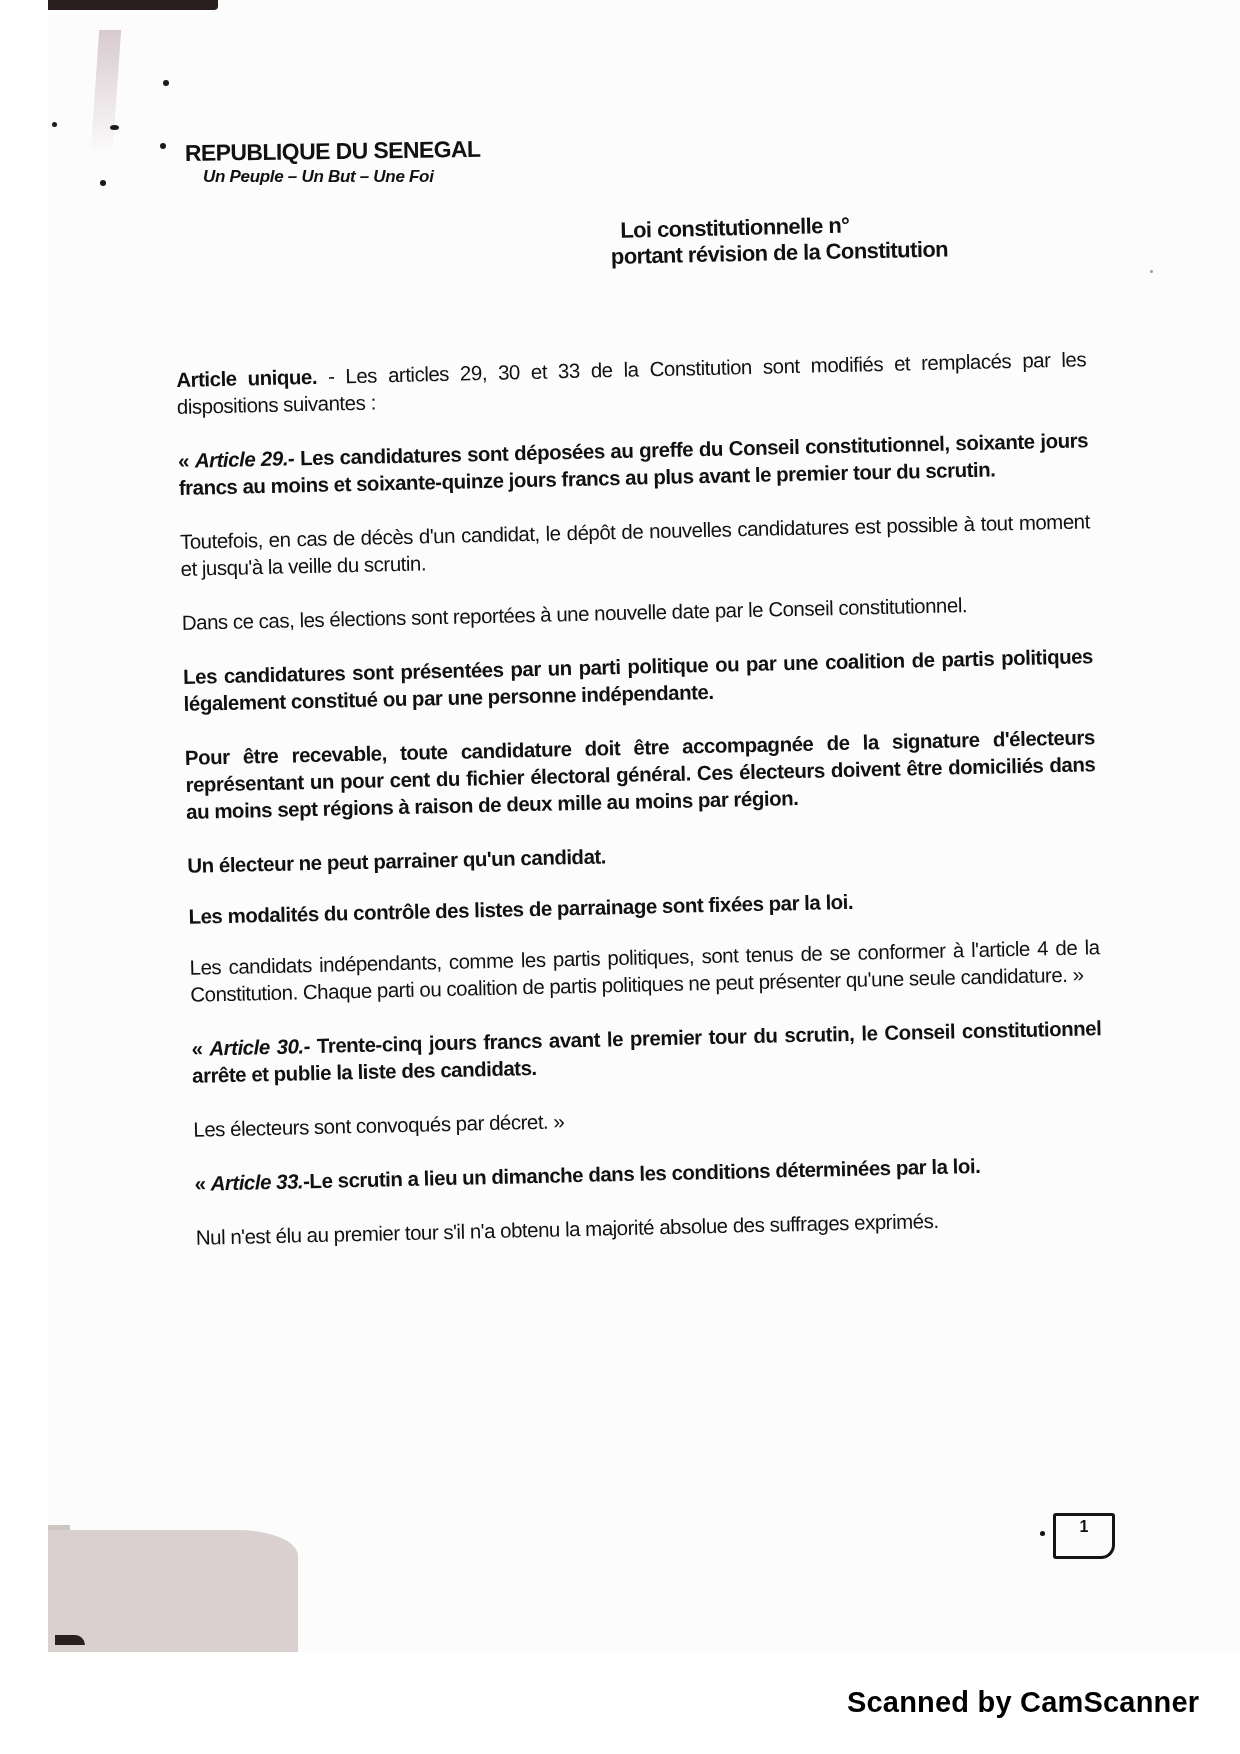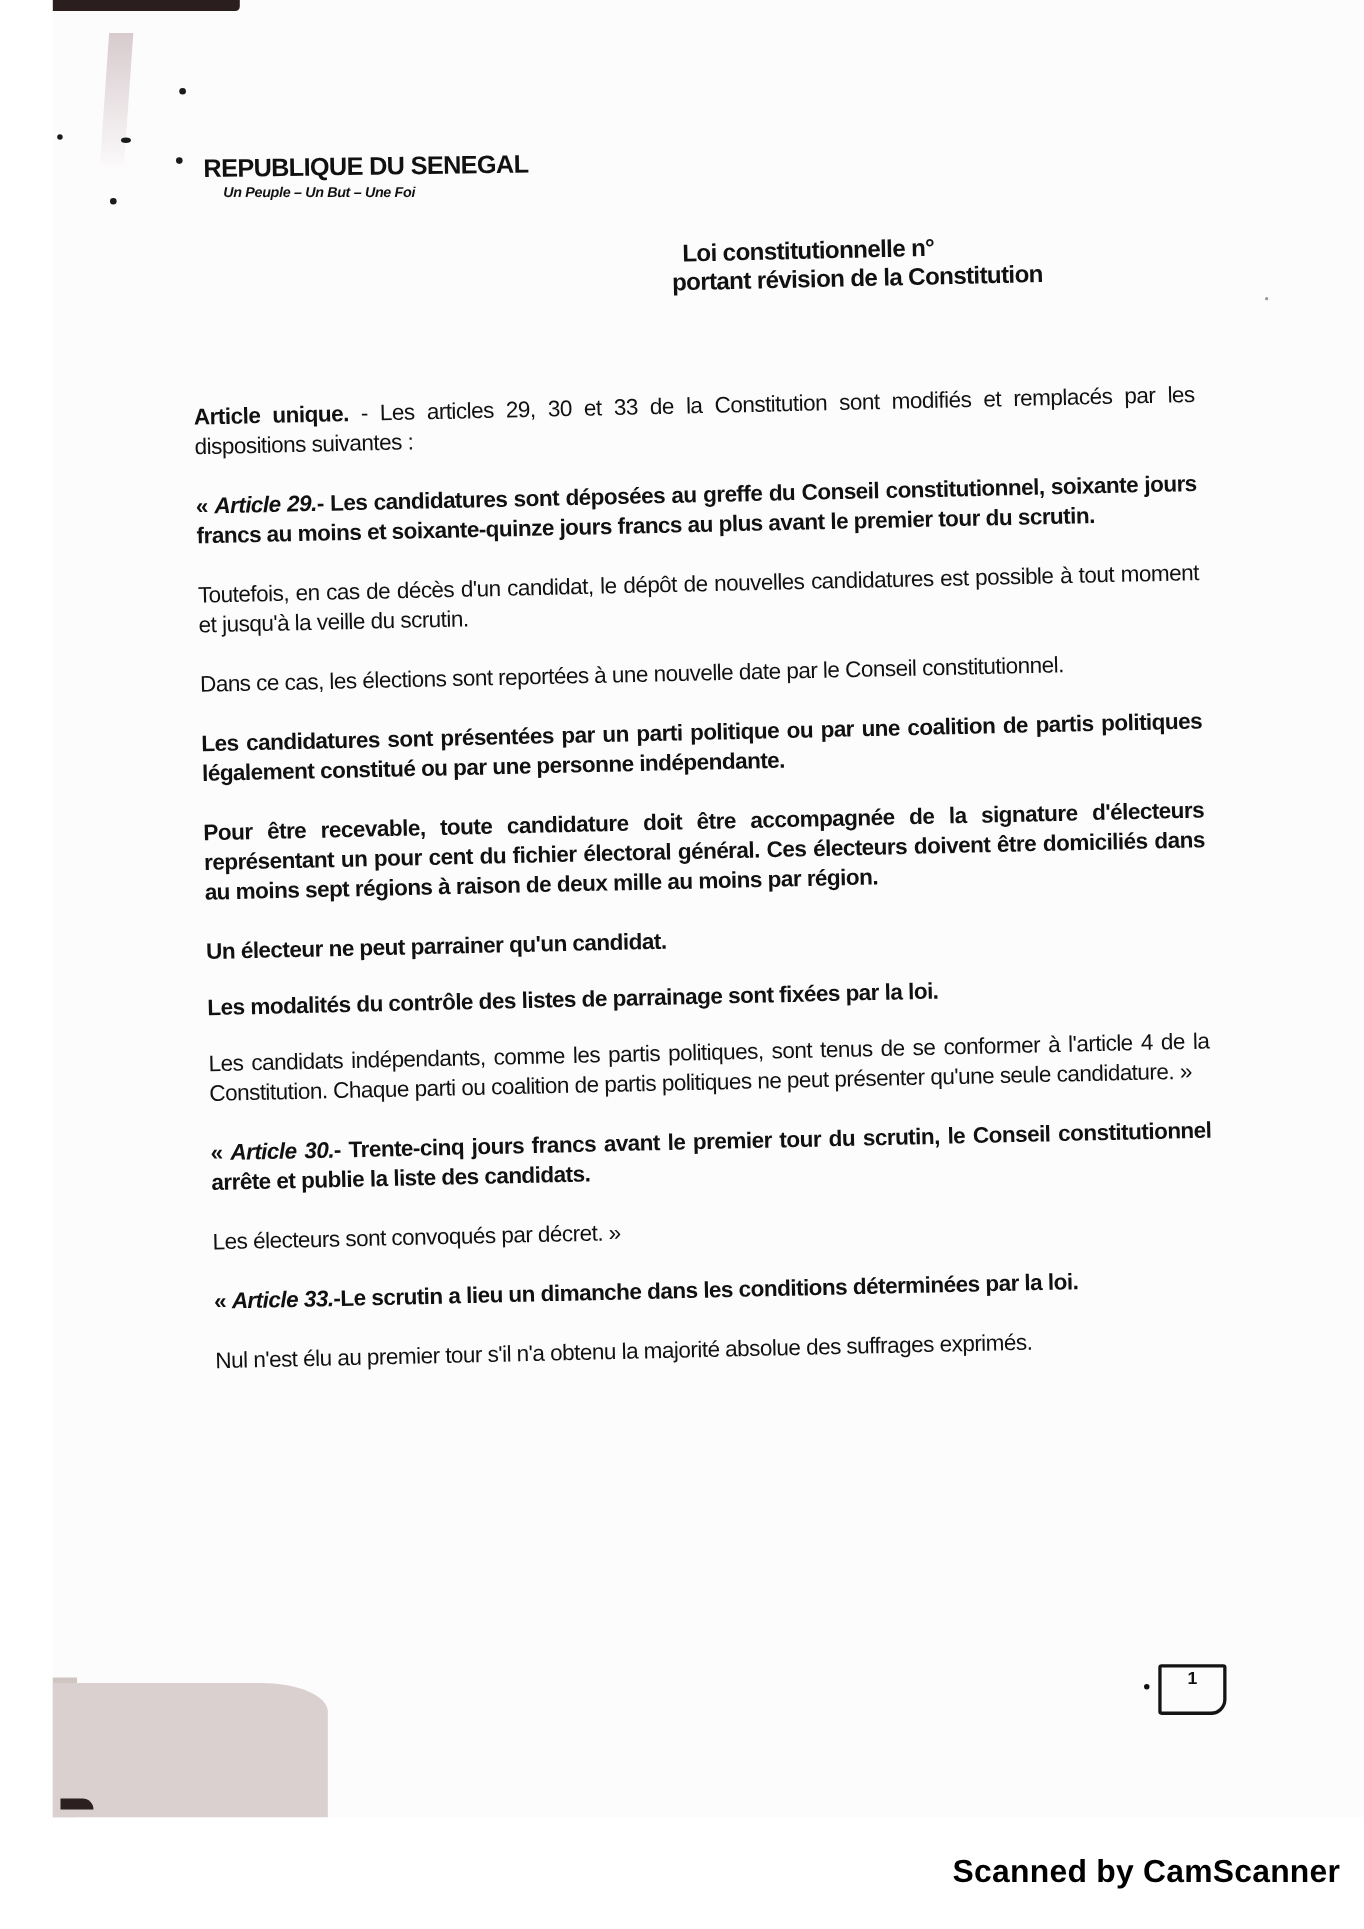--- a/index.html
+++ b/index.html
@@ -83,21 +83,21 @@
   .republic {
     font-weight: bold;
     font-size: 23px;
     letter-spacing: -0.6px;
     transform: rotate(-0.8deg);
     transform-origin: left center;
   }
   .motto {
     font-weight: bold;
     font-style: italic;
-    font-size: 13px;
+    font-size: 17px;
     margin-left: 18px;
     margin-top: 0px;
     letter-spacing: -0.3px;
   }
   .law-title {
     position: absolute;
     left: 610px;
     top: 218px;
     font-weight: bold;
     font-size: 22px;
@@ -146,21 +146,21 @@
     position: absolute;
     left: 1040px;
     top: 1531px;
     width: 5px;
     height: 5px;
     border-radius: 50%;
     background: #111;
   }
   .watermark {
     position: absolute;
-    left: 866px;
+    left: 847px;
     top: 1686px;
     font-family: "Liberation Sans", sans-serif;
     font-weight: bold;
     font-size: 29px;
     color: #000;
     letter-spacing: 0.2px;
   }
 </style>
 </head>
 <body>

